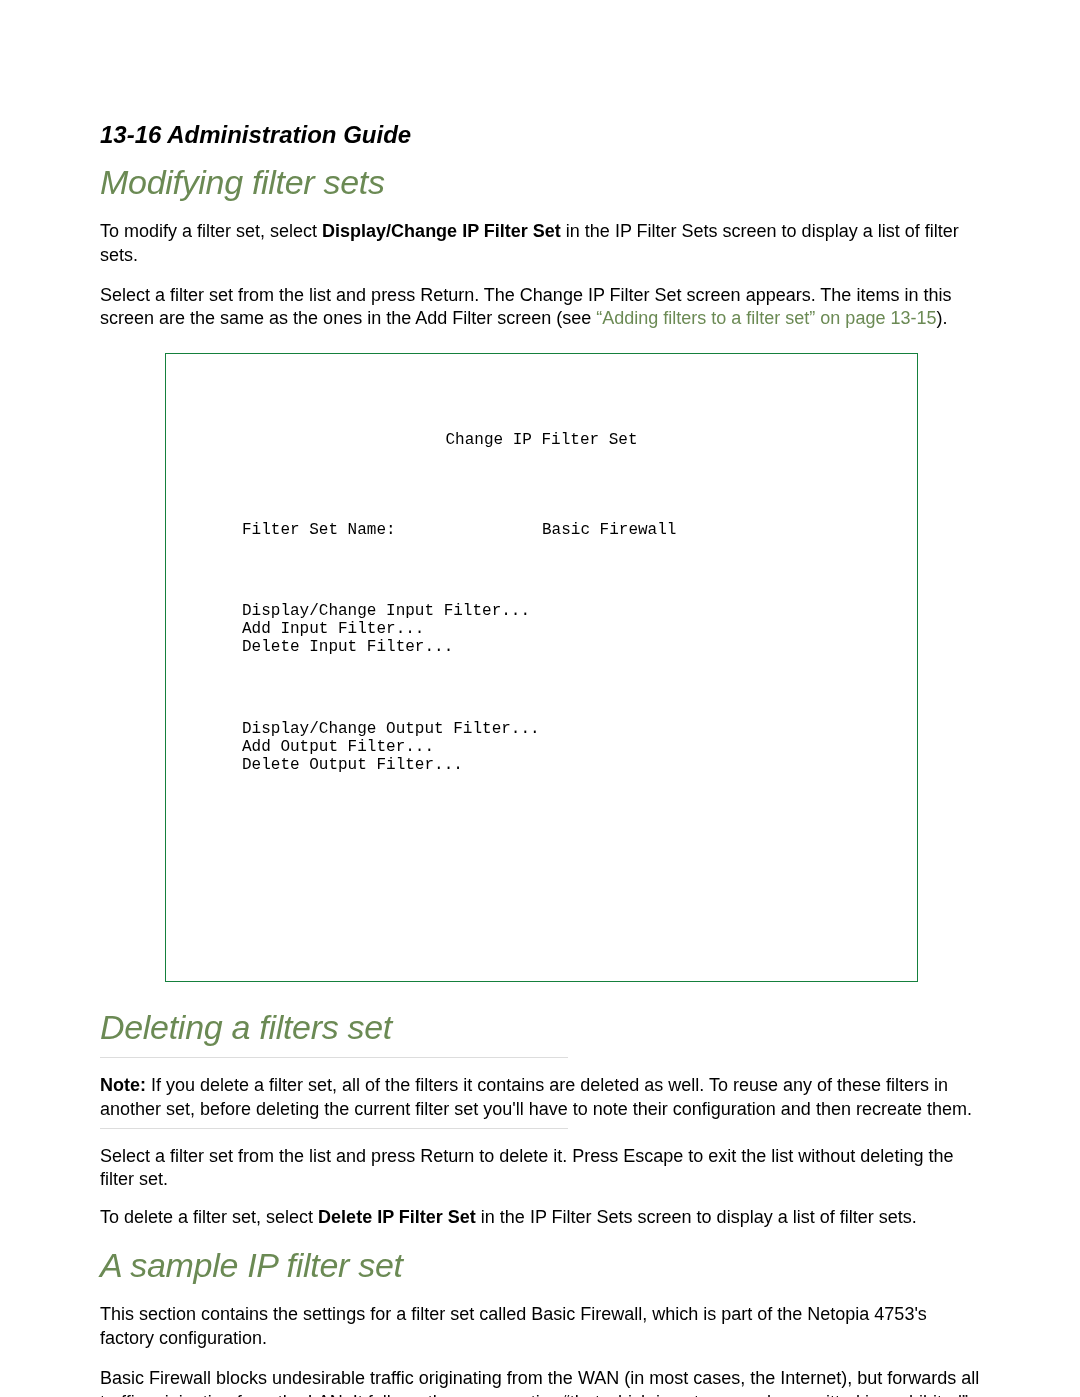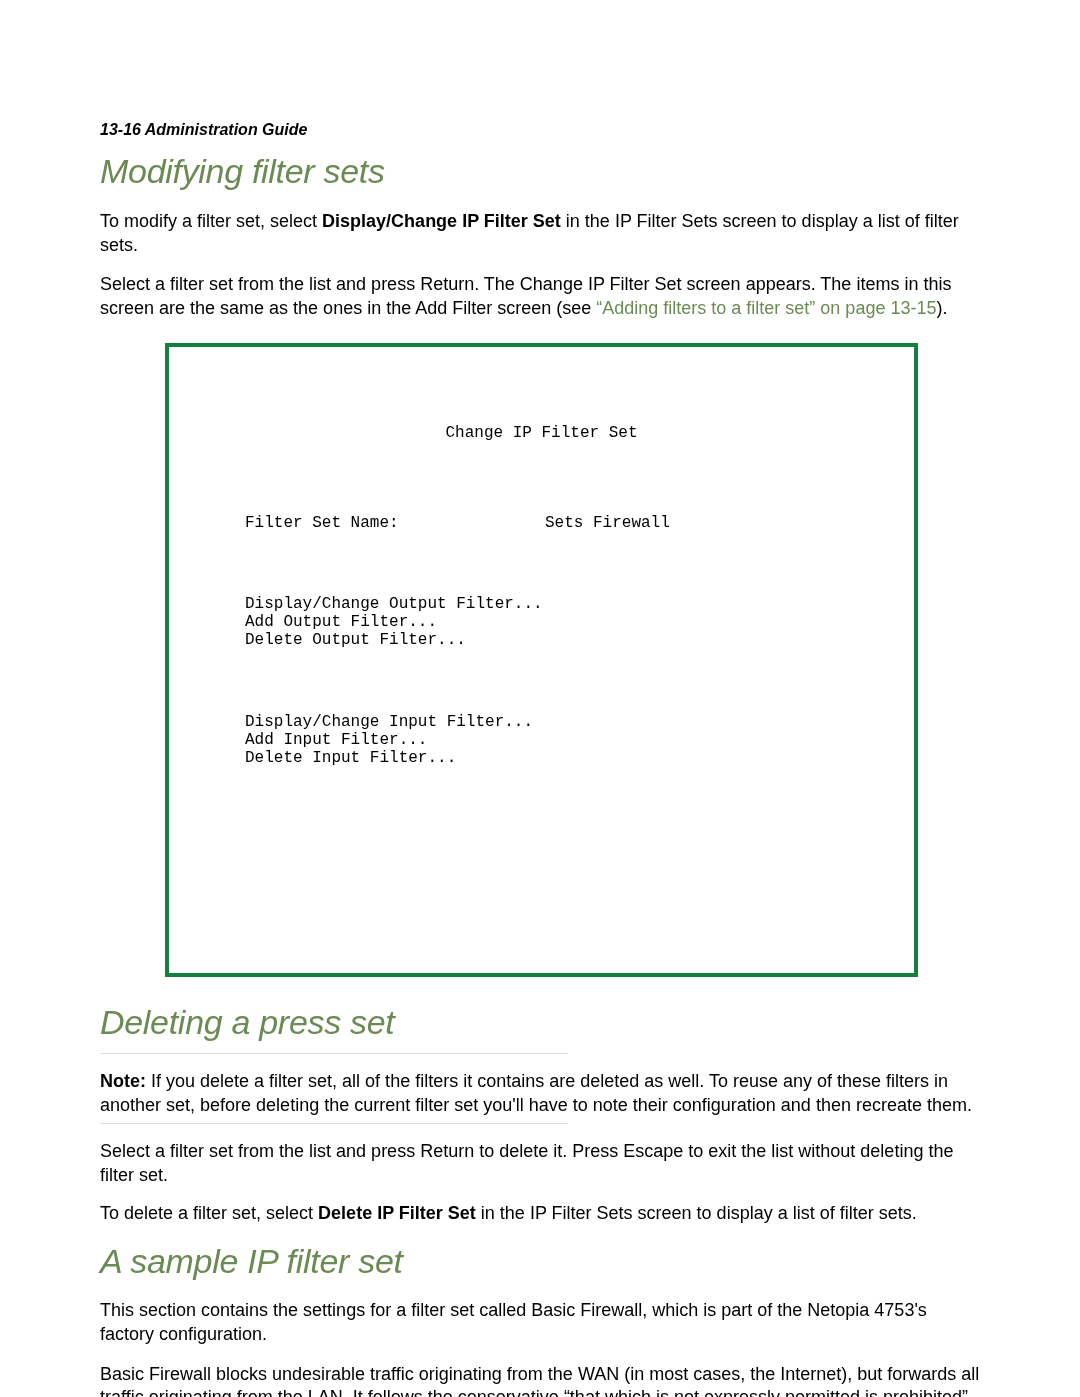--- a/index.html
+++ b/index.html
@@ -13,21 +13,21 @@
     width: 1080px;
     padding: 120px 97px 300px 100px;
     color: #000;
     font-family: "Helvetica Neue", Helvetica, Arial, sans-serif;
     font-size: 18px;
     line-height: 1.28;
   }
   .page-header {
     font-style: italic;
     font-weight: 700;
-    font-size: 16px;
+    font-size: 24px;
     margin-bottom: 10px;
   }
   .section-title {
     font-style: italic;
     font-weight: 400;
     color: #6b8a54;
     font-size: 34px;
     letter-spacing: -0.3px;
     margin: 2px 0 8px 0;
   }
@@ -35,21 +35,21 @@
     font-size: 18px;
     line-height: 1.32;
     margin: 16px 0 14px 0;
     color: #000;
   }
   .b { font-weight: 700; }
   .link {
     color: #6b8a54;
   }
   .terminal {
-    border: 4px solid #15803d;
+    border: 1px solid #15803d;
     margin: 22px 65px 24px 65px;
     padding: 42px 28px 170px 28px;
     font-family: "Courier New", Courier, monospace;
     font-size: 16px;
     line-height: 1.12;
     white-space: pre;
   }
   .term-title {
     text-align: center;
     margin-bottom: 36px;
@@ -84,31 +84,31 @@
     <span>To modify a filter set, select </span><span class="b">Display/Change IP Filter Set</span><span> in the IP Filter Sets screen to display a list of filter sets.</span>
   </p>
 
   <p class="body-text">
     <span>Select a filter set from the list and press Return. The Change IP Filter Set screen appears. The items in this screen are the same as the ones in the Add Filter screen (see </span><span class="link">“Adding filters to a filter set” on page 13-15</span><span>).</span>
   </p>
 
   <div class="terminal">
     <div class="term-title">Change IP Filter Set</div>
     <div class="term-row">
-      <span class="term-label">Filter Set Name:</span><span>Sets Firewall</span>
+      <span class="term-label">Filter Set Name:</span><span>Basic Firewall</span>
     </div>
+    <div class="term-block sp28">Display/Change Input Filter...
+Add Input Filter...
+Delete Input Filter...</div>
     <div class="term-block sp28">Display/Change Output Filter...
 Add Output Filter...
 Delete Output Filter...</div>
-    <div class="term-block sp28">Display/Change Input Filter...
-Add Input Filter...
-Delete Input Filter...</div>
   </div>
 
-  <div class="section-title">Deleting a press set</div>
+  <div class="section-title">Deleting a filters set</div>
 
   <hr class="hr">
 
   <p class="body-text" style="margin-bottom:4px">
     <span class="b">Note:</span><span> If you delete a filter set, all of the filters it contains are deleted as well. To reuse any of these filters in another set, before deleting the current filter set you'll have to note their configuration and then recreate them.</span>
   </p>
 
   <hr class="hr">
 
   <p class="body-text">Select a filter set from the list and press Return to delete it. Press Escape to exit the list without deleting the filter set.</p>

